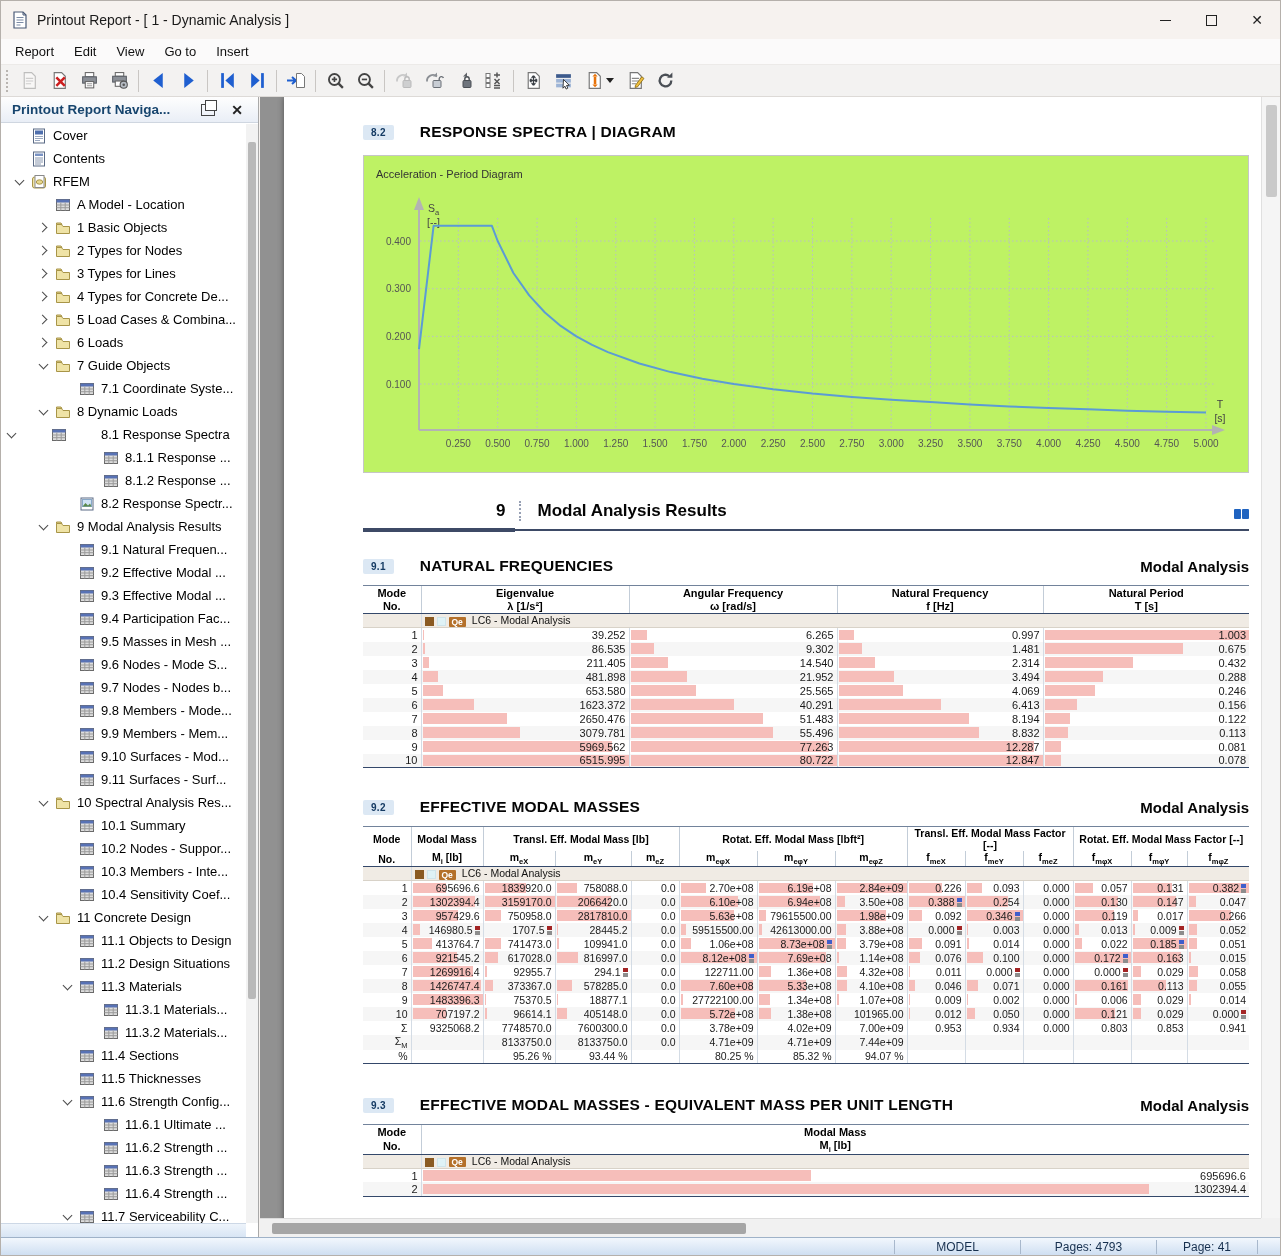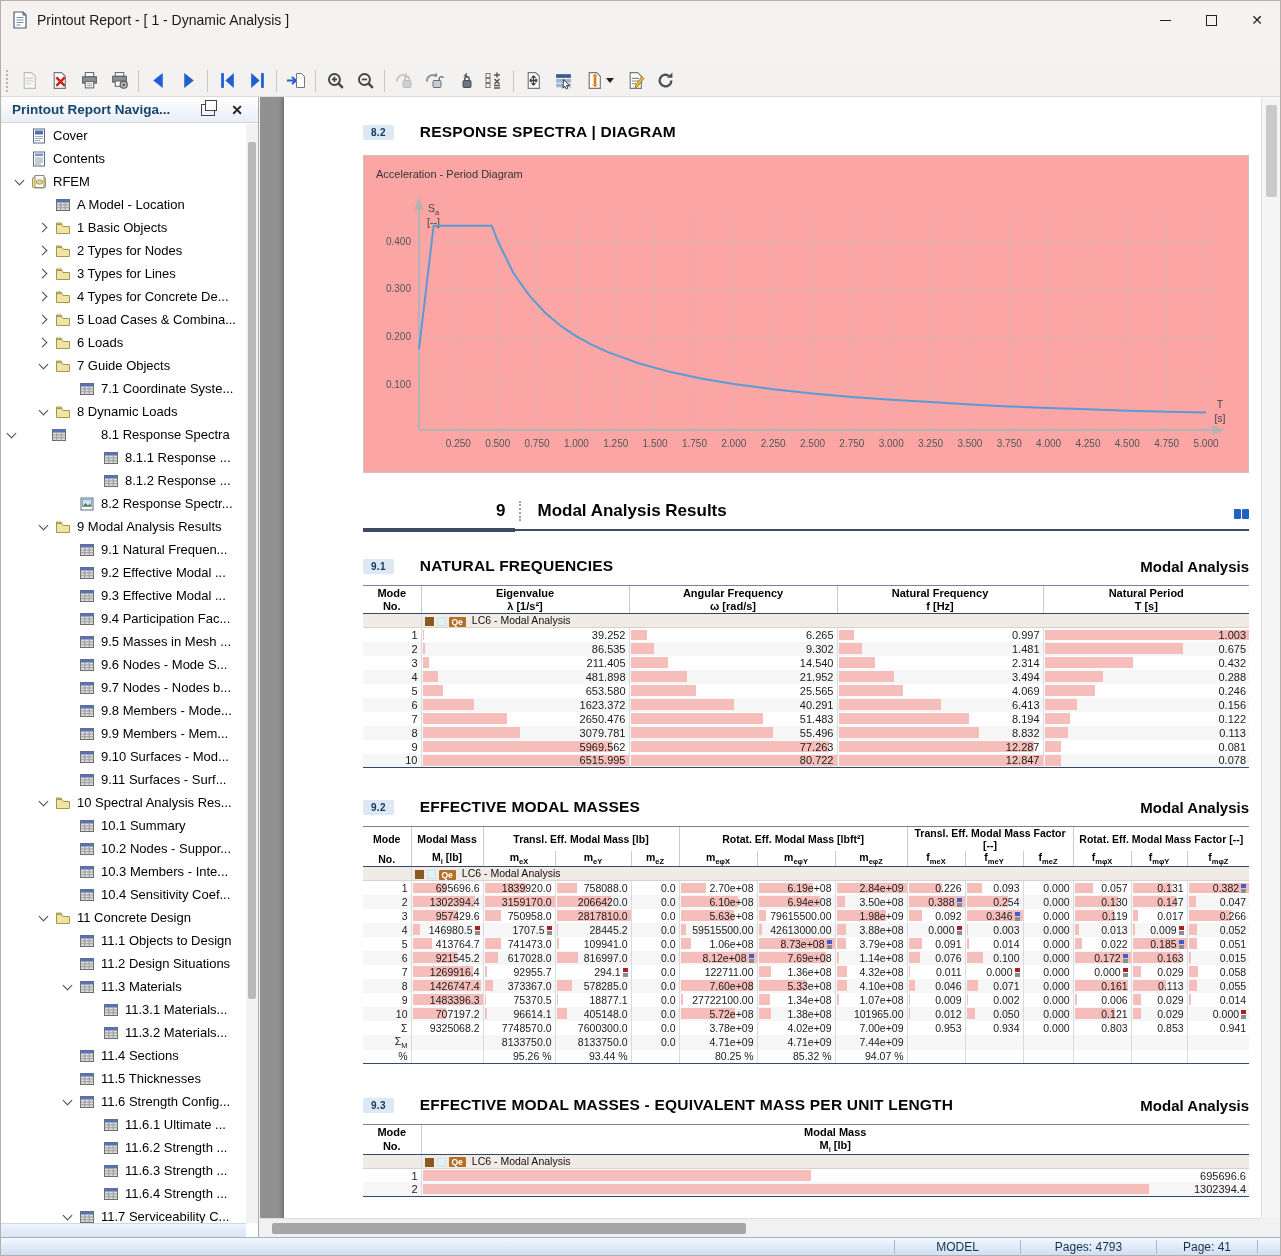--- a/index.html
+++ b/index.html
@@ -50,21 +50,21 @@
   .mainarea { position:absolute; left:259px; top:96px; right:0; bottom:18px; background:#919191; overflow:hidden; }
   .page { position:absolute; left:24px; top:0; width:1004px; height:1130px; background:#fff; box-shadow:0 0 6px rgba(0,0,0,.45); }
   .content { position:absolute; left:79px; top:0; width:886px; }
 
   .secline { display:flex; align-items:center; margin-top:26px; }
   .badge { background:#dce8f4; color:#143a63; font-size:10px; font-weight:bold; padding:2px 8px; border-radius:2px; letter-spacing:.3px; }
   .sectitle { font-size:15.5px; font-weight:bold; color:#050505; margin-left:26px; letter-spacing:.2px; }
   .secright { margin-left:auto; font-size:15px; font-weight:bold; color:#050505; }
 
   
-  .chartbox { margin-top:14px; border:1px solid #c6c6c6; width:886px; height:318px; position:relative; background:#fca5a5; }
+  .chartbox { margin-top:14px; border:1px solid #c6c6c6; width:886px; height:318px; position:relative; background:#bef264; }
   .charttitle { position:absolute; left:12px; top:12px; font-size:11px; color:#333; }
 
   
   .chapter { display:flex; align-items:flex-end; margin-top:28px; padding-bottom:8px; border-bottom:2px solid #3d4a66; position:relative; }
   .chapter .num { font-size:17px; font-weight:bold; color:#050505; margin-left:133px; padding-right:14px; }
   .chapter .vdots { border-left:2px dotted #97a0b4; align-self:stretch; }
   .chapter .ctitle { font-size:17px; font-weight:bold; color:#050505; padding-left:16px; }
   .chapter .thickseg { position:absolute; left:0; bottom:-3px; width:152px; height:4px; background:#3d4a66; }
   .bookicon { margin-left:auto; display:flex; gap:1px; margin-bottom:2px; }
   .bookicon i { width:7px; height:10px; background:#1f63c0; border-radius:1px; display:block; }
@@ -136,20 +136,27 @@
       <div class="wbtn">
           <span class="minline"></span>
         </div>
       <div class="wbtn">
           <span class="maxbox"></span>
         </div>
       <div class="wbtn">✕</div>
     </div>
   </div>
 
+  <div class="menubar">
+    <span class="menuitem">Report</span>
+    <span class="menuitem">Edit</span>
+    <span class="menuitem">View</span>
+    <span class="menuitem">Go to</span>
+    <span class="menuitem">Insert</span>
+  </div>
 
   <div class="toolbar">
     <span class="grip"></span>
     <span id="toolbar-buttons" style="display:flex;align-items:center;">
         <span class="tbtn disabled">
           <svg width="19" height="19" viewBox="0 0 18 18">
             <path d="M4 1.5h7l3.5 3.5v11.5H4z" fill="#fff" stroke="#777" stroke-width="1.1"></path>
             <path d="M5.5 7h7M5.5 9.5h7M5.5 12h5" stroke="#999"></path>
           </svg>
         </span>

